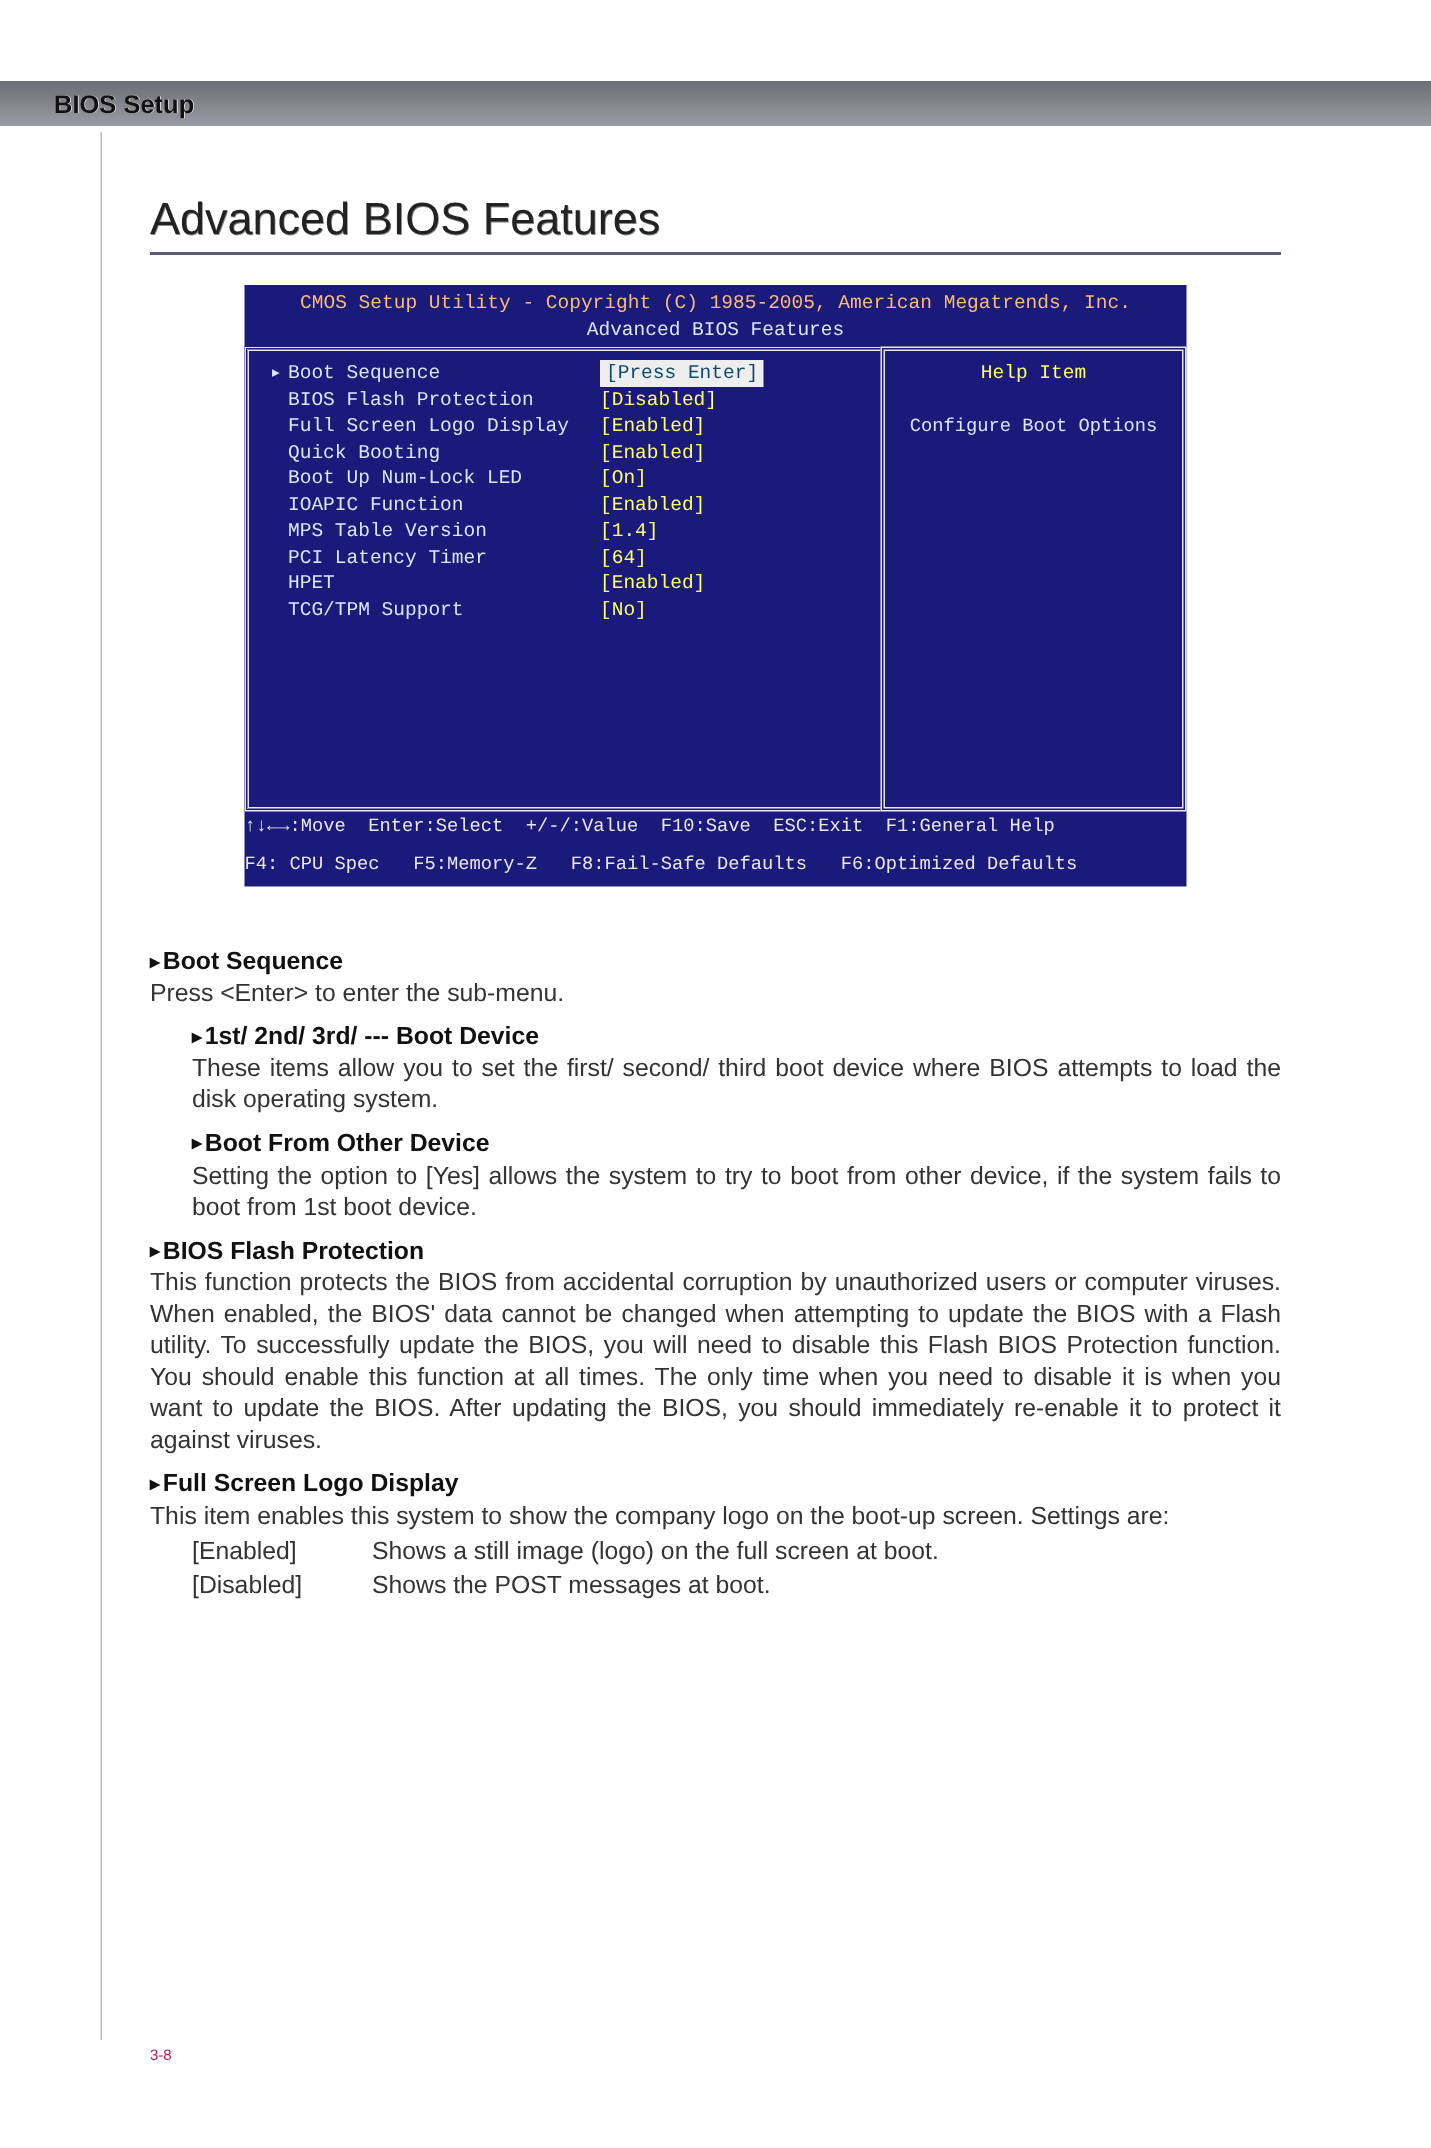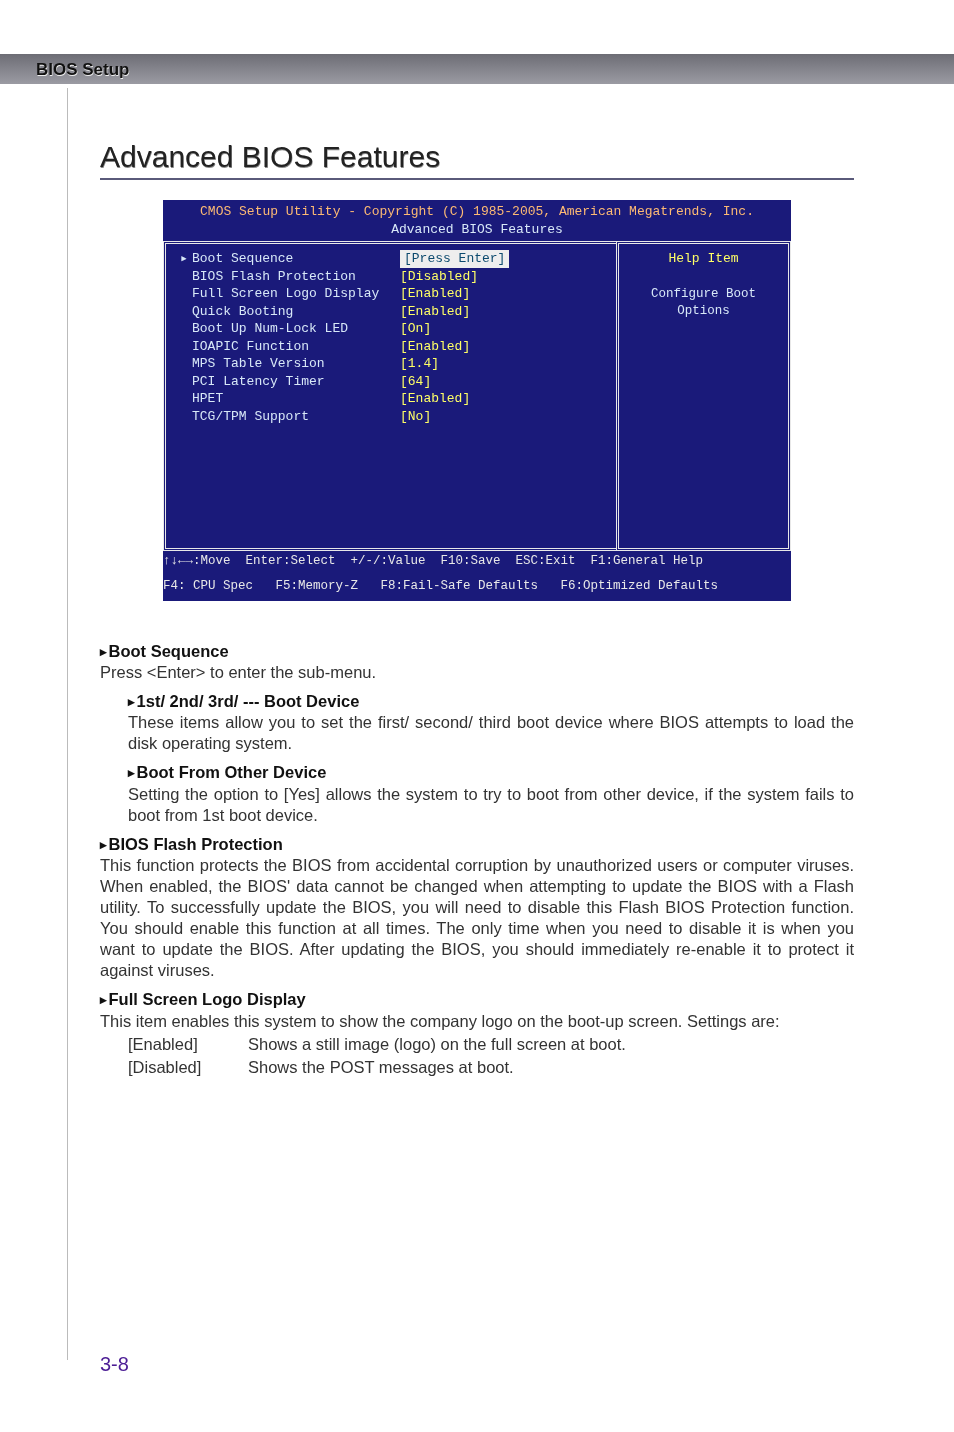--- a/index.html
+++ b/index.html
@@ -26,21 +26,21 @@
   .content-border {
     position: absolute;
     top: 88px;
     left: 67px;
     width: 1px;
     bottom: 72px;
     background: #bbb;
   }
   .page-body {
     position: absolute;
-    top: 140px;
+    top: 130px;
     left: 100px;
     right: 100px;
   }
   h1 {
     font-size: 30px;
     font-weight: normal;
     color: #222;
     text-shadow: 0.5px 0.5px 0 #888;
     border-bottom: 2px solid #5a5a7a;
     padding-bottom: 4px;
@@ -63,21 +63,21 @@
     border: none;
   }
   .bios-left {
     flex: 1;
     border: 3px double #e8e8e8;
     border-right: none;
     padding: 6px 10px 6px 14px;
     min-height: 310px;
   }
   .bios-right {
-    width: 175px;
+    width: 204px;
     border: 3px double #e8e8e8;
     padding: 6px 8px;
     text-align: center;
   }
   .bios-row { display: flex; white-space: nowrap; }
   .bios-row .lbl { flex: 0 0 220px; color: #d8e8f8; }
   .bios-row .val { color: #ffff66; }
   .bios-row.sel .val { background: #eeeeee; color: #0c4a6e; padding: 0 4px; }
   .bios-row .arrow { color: #d8e8f8; display:inline-block; width:12px; }
   .help-title { color: #ffff66; margin-bottom: 18px; }
@@ -111,22 +111,22 @@
   .settings-table {
     margin-left: 28px;
     margin-top: 2px;
   }
   .settings-table .srow { display: flex; margin-bottom: 2px; }
   .settings-table .skey { flex: 0 0 120px; }
   .page-num {
     position: absolute;
     bottom: 56px;
     left: 100px;
-    font-size: 20px;
-    color: #4c1d95;
+    font-size: 10px;
+    color: #be185d;
   }
 </style>
 </head>
 <body>
 
 <div class="header-band">
   <span>BIOS Setup</span>
 </div>
 <div class="content-border"></div>
 

